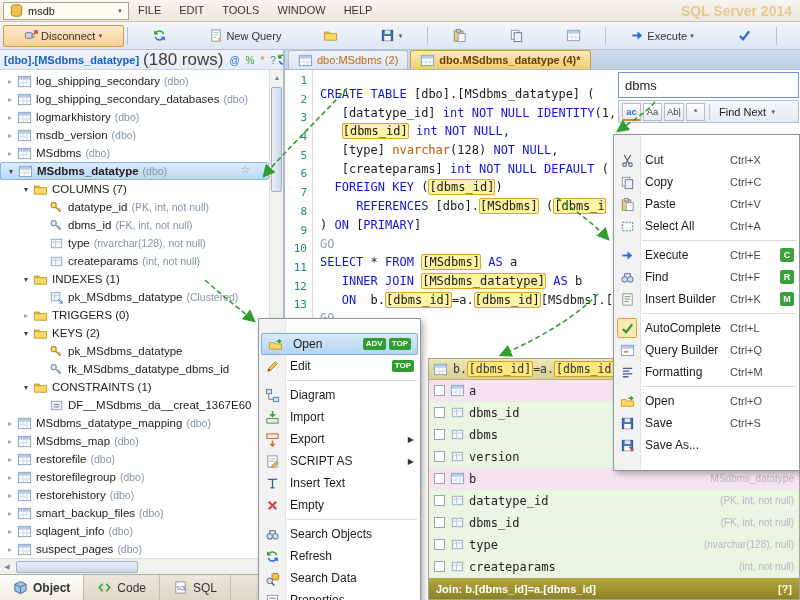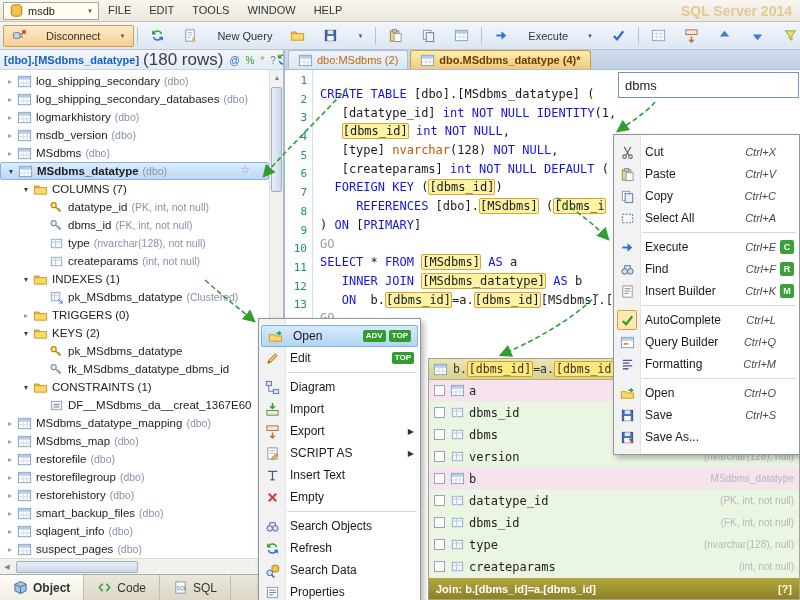--- a/index.html
+++ b/index.html
@@ -4,31 +4,31 @@
 <style>
   * { margin:0; padding:0; box-sizing:border-box; }
   body { font-family:"Liberation Sans", sans-serif; background:#fff; }
   #app { position:relative; width:800px; height:600px; background:#fff; overflow:hidden; font-size:12px; }
 
   
   #menubar { position:absolute; top:0; left:0; right:0; height:22px;
     background:linear-gradient(#f7f5ef,#ebe8dd); border-bottom:1px solid #c9c4b2;
     display:flex; align-items:center; }
   .db-select { display:flex; align-items:center; gap:4px; height:18px; margin-left:3px;
-    padding:0 5px; background:#fffdf0; border:1px solid #a8a88e; width:96px; font-size:11px; color:#222; }
+    padding:0 5px; background:#fffdf0; border:1px solid #a8a88e; width:126px; font-size:11px; color:#222; }
   .db-select .dd { margin-left:auto; }
   #menu-items { display:flex; }
   .menu-item { padding:0 9px; font-size:11px; color:#333; line-height:21px; }
   .brand { margin-left:auto; margin-right:8px; font-size:14px; font-weight:bold; color:#e3c894; }
 
   
   #toolbar { position:absolute; top:22px; left:0; right:0; height:28px;
     background:linear-gradient(#f2f6fb,#dde7f2); border-bottom:1px solid #b7c4d6;
     display:flex; align-items:center; padding:0 3px; }
-  .tbtn { display:flex; align-items:center; gap:19px; height:22px; padding:0 8px;
+  .tbtn { display:flex; align-items:center; gap:2px; height:22px; padding:0 20px;
     border:1px solid transparent; border-radius:2px; font-size:11px; color:#333; white-space:nowrap; }
   .tbtn.pressed { background:linear-gradient(#fdeccb,#f6cf92); border-color:#d59b44; }
   .tsep { width:1px; height:18px; background:#b7c1d0; margin:0 3px; flex:none; }
   .tspacer { flex:1; }
   .dd { font-size:6px; color:#44556a; }
   .ic { display:inline-flex; align-items:center; justify-content:center; }
 
   
   #tree-header { position:absolute; top:50px; left:0; width:283px; height:20px;
     background:linear-gradient(#f2f6fb,#e3ebf4); border-bottom:1px solid #ccd6e2;
@@ -100,31 +100,31 @@
   .fbtn { height:18px; min-width:19px; border:1px solid #b5bfcb;
     background:linear-gradient(#ffffff,#e8edf2); font-size:9.5px; display:flex;
     align-items:center; justify-content:center; color:#444; padding:0 2px; }
   .fbtn.ac { color:#2a6fd4; font-weight:bold; border-bottom:2px solid #e08020; }
   .fsep { width:1px; height:16px; background:#c0c8d2; margin:0 2px; }
   .find-next { display:flex; align-items:center; gap:4px; font-size:11px; color:#222;
     padding:0 5px; height:18px; }
 
   
   .cmenu { position:absolute; background:linear-gradient(to right,#f2f2f2 0,#f2f2f2 26px,#e3e3e3 26px,#e3e3e3 27px,#ffffff 27px);
-    border:1px solid #8f969e; box-shadow:3px 3px 6px rgba(0,0,0,.28); padding:6px 0; z-index:10; }
+    border:1px solid #8f969e; box-shadow:3px 3px 6px rgba(0,0,0,.28); padding:14px 0; z-index:10; }
   #editor-menu { left:613px; top:134px; width:187px; }
   #tree-menu { left:258px; top:318px; width:163px; }
   .mrow { display:flex; align-items:center; height:22px; padding-right:5px; font-size:12px; }
   .mrow.msel { background:linear-gradient(#d8eafc,#b2d5f4); border:1px solid #7fb0e0;
     border-radius:2px; margin:0 2px; padding-left:0; }
   .mic { width:26px; flex:none; display:flex; align-items:center; justify-content:center; }
   .mic.mic-act { width:20px; height:20px; margin:0 3px; background:#fde9b2;
     border:1px solid #e0a030; border-radius:2px; }
   .mlab { margin-left:5px; color:#1a1a1a; white-space:nowrap; }
-  .msc { margin-left:auto; color:#4a4a4a; font-size:11px; width:46px; text-align:right;font-style:italic; }
+  .msc { margin-left:auto; color:#4a4a4a; font-size:11px; width:46px; text-align:left; }
   .mkey { width:14px; height:14px; border-radius:2px; margin-left:4px; flex:none;
     display:flex; align-items:center; justify-content:center;
     background:#3aa03a; color:#fff; font-size:9px; font-weight:bold; }
   .mkey.none { background:transparent; }
   .mright { margin-left:auto; display:flex; gap:3px; align-items:center; margin-right:1px; }
   .mbadge { background:#2f9e2f; color:#fff; font-size:8px; font-weight:bold;
     padding:2px 3px; border-radius:2px; line-height:1; }
   .msub { font-size:8px; color:#333; }
   .mdiv { height:1px; background:#d8d8d8; margin:3px 3px 3px 28px; }
 
@@ -738,55 +738,66 @@
       <div class="cline"><span class="tk-g">GO</span></div>
       <div class="cline"><span class="tk-k">SELECT</span><span class="tk-p"> * </span><span class="tk-k">FROM</span><span class="tk-p"> </span><span class="tk-h">[MSdbms]</span><span class="tk-p"> </span><span class="tk-k">AS</span><span class="tk-p"> a</span></div>
       <div class="cline"><span class="tk-p">   </span><span class="tk-k">INNER JOIN</span><span class="tk-p"> </span><span class="tk-h">[MSdbms_datatype]</span><span class="tk-p"> </span><span class="tk-k">AS</span><span class="tk-p"> b</span></div>
       <div class="cline"><span class="tk-p">   </span><span class="tk-k">ON</span><span class="tk-p">  b.</span><span class="tk-h">[dbms_id]</span><span class="tk-p">=a.</span><span class="tk-h">[dbms_id]</span><span class="tk-p">[MSdbms].[</span></div>
       <div class="cline"><span class="tk-g">GO</span></div>
     </div>
 
   <div id="search-box">
     <input value="dbms" style="">
   </div>
+  <div id="find-bar">
+      <div class="fbtn ac">ac</div>
+      <div class="fbtn">Aa</div>
+      <div class="fbtn">Ab|</div>
+      <div class="fbtn">*</div>
+      <div class="fsep"></div>
+      <div class="find-next">
+        <span>Find Next</span>
+        <span class="dd">▼</span>
+      </div>
+    </div>
 
   <div id="editor-menu" class="cmenu">
       <div class="mrow">
         <span class="mic">
           <svg width="15" height="15" viewBox="0 0 16 16">
             <path d="M4.5 2l5 9M11.5 2l-5 9" stroke="#5a6470" stroke-width="1.2" fill="none"></path>
             <circle cx="4.8" cy="12.4" r="1.9" fill="none" stroke="#5a6470" stroke-width="1.2"></circle>
             <circle cx="11.2" cy="12.4" r="1.9" fill="none" stroke="#5a6470" stroke-width="1.2"></circle>
           </svg>
         </span>
         <span class="mlab">Cut</span>
         <span class="msc">Ctrl+X</span>
         <span class="mkey none"></span>
       </div>
       <div class="mrow">
         <span class="mic">
           <svg width="15" height="15" viewBox="0 0 16 16">
+            <rect x="2.5" y="2.5" width="8" height="9.5" fill="#fff" stroke="#8a94a0"></rect>
+            <rect x="5.5" y="5" width="8" height="9.5" fill="#eaf1fa" stroke="#5b7ba0"></rect>
+          </svg>
+        </span>
+        <span class="mlab">Copy</span>
+        <span class="msc">Ctrl+C</span>
+        <span class="mkey none"></span>
+      </div>
+      <div class="mrow">
+        <span class="mic">
+          <svg width="15" height="15" viewBox="0 0 16 16">
             <rect x="2.5" y="3" width="9" height="11" fill="#e8d49a" stroke="#a08040"></rect>
             <rect x="5" y="1.5" width="4" height="3" fill="#cfd4da" stroke="#808890"></rect>
             <rect x="6.5" y="6" width="7.5" height="8.5" fill="#fff" stroke="#8a94a0"></rect>
           </svg>
         </span>
         <span class="mlab">Paste</span>
         <span class="msc">Ctrl+V</span>
-        <span class="mkey none"></span>
-      </div>
-      <div class="mrow">
-        <span class="mic">
-          <svg width="15" height="15" viewBox="0 0 16 16">
-            <rect x="2.5" y="2.5" width="8" height="9.5" fill="#fff" stroke="#8a94a0"></rect>
-            <rect x="5.5" y="5" width="8" height="9.5" fill="#eaf1fa" stroke="#5b7ba0"></rect>
-          </svg>
-        </span>
-        <span class="mlab">Copy</span>
-        <span class="msc">Ctrl+C</span>
         <span class="mkey none"></span>
       </div>
       <div class="mrow">
         <span class="mic">
           <svg width="15" height="15" viewBox="0 0 16 16">
             <rect x="2.5" y="3.5" width="11" height="9" fill="#f4f8ff" stroke="#4a6a9c" stroke-dasharray="2 1.6"></rect>
           </svg>
         </span>
         <span class="mlab">Select All</span>
         <span class="msc">Ctrl+A</span>

